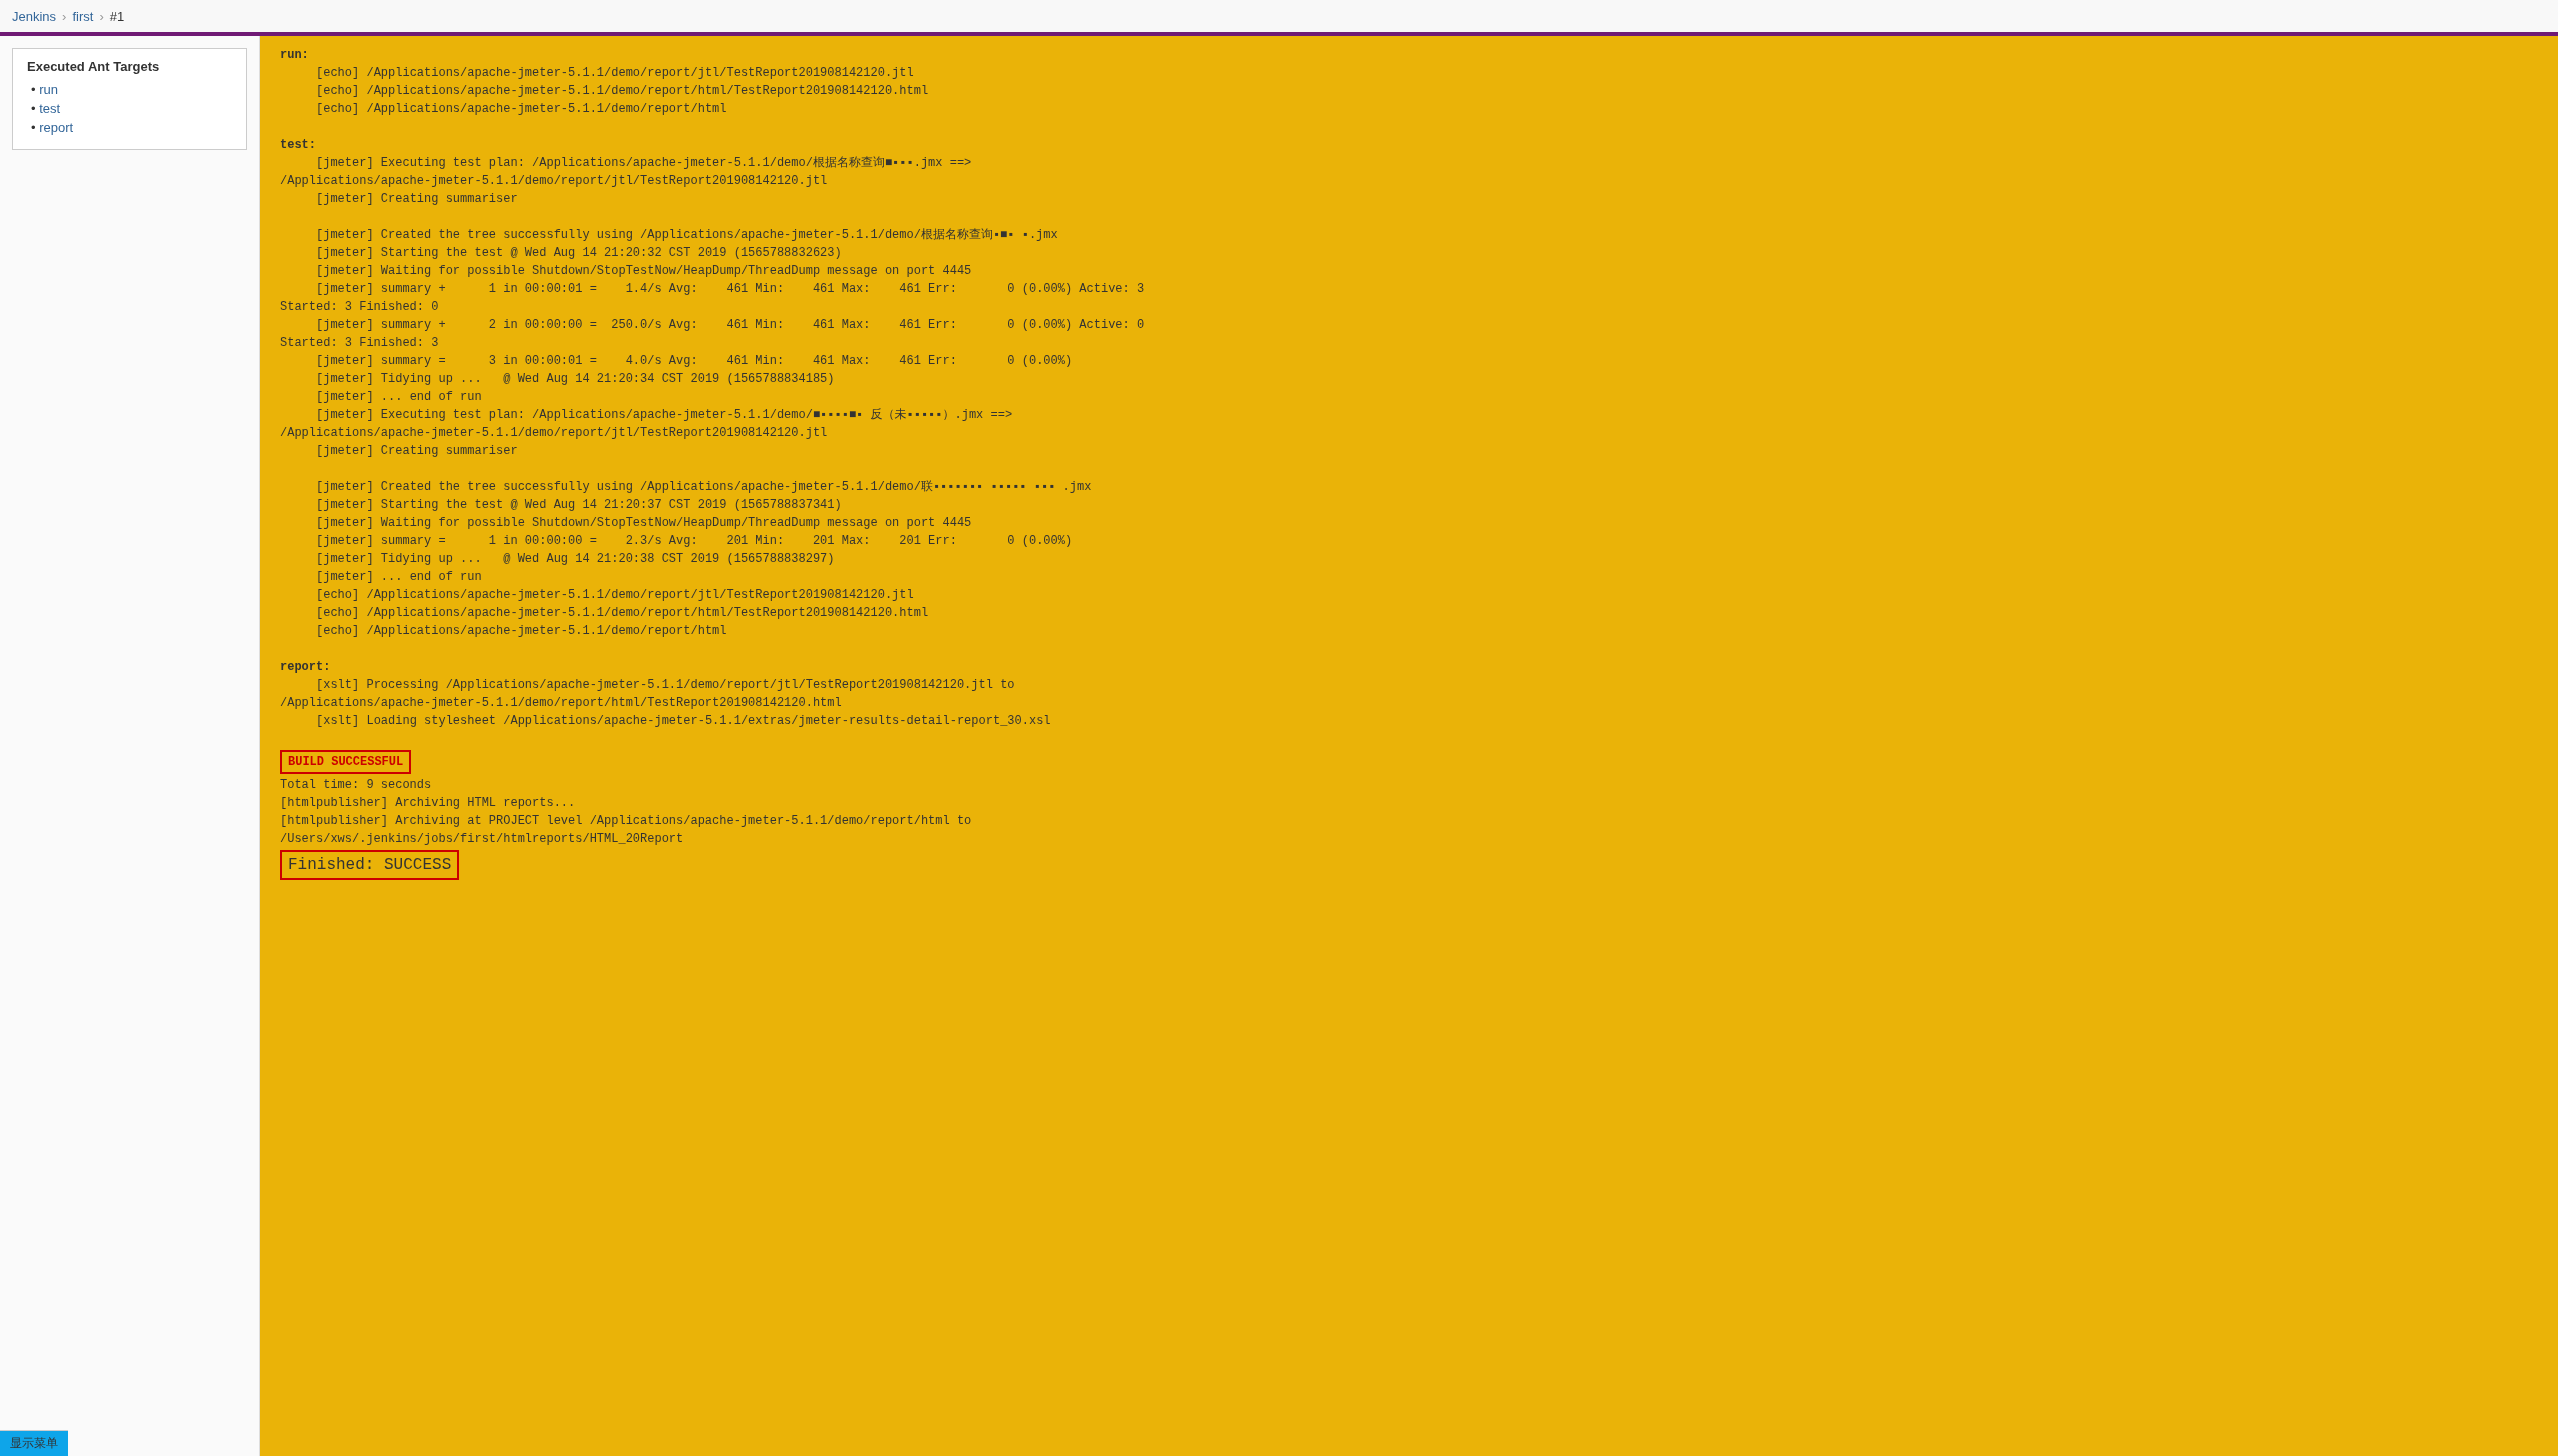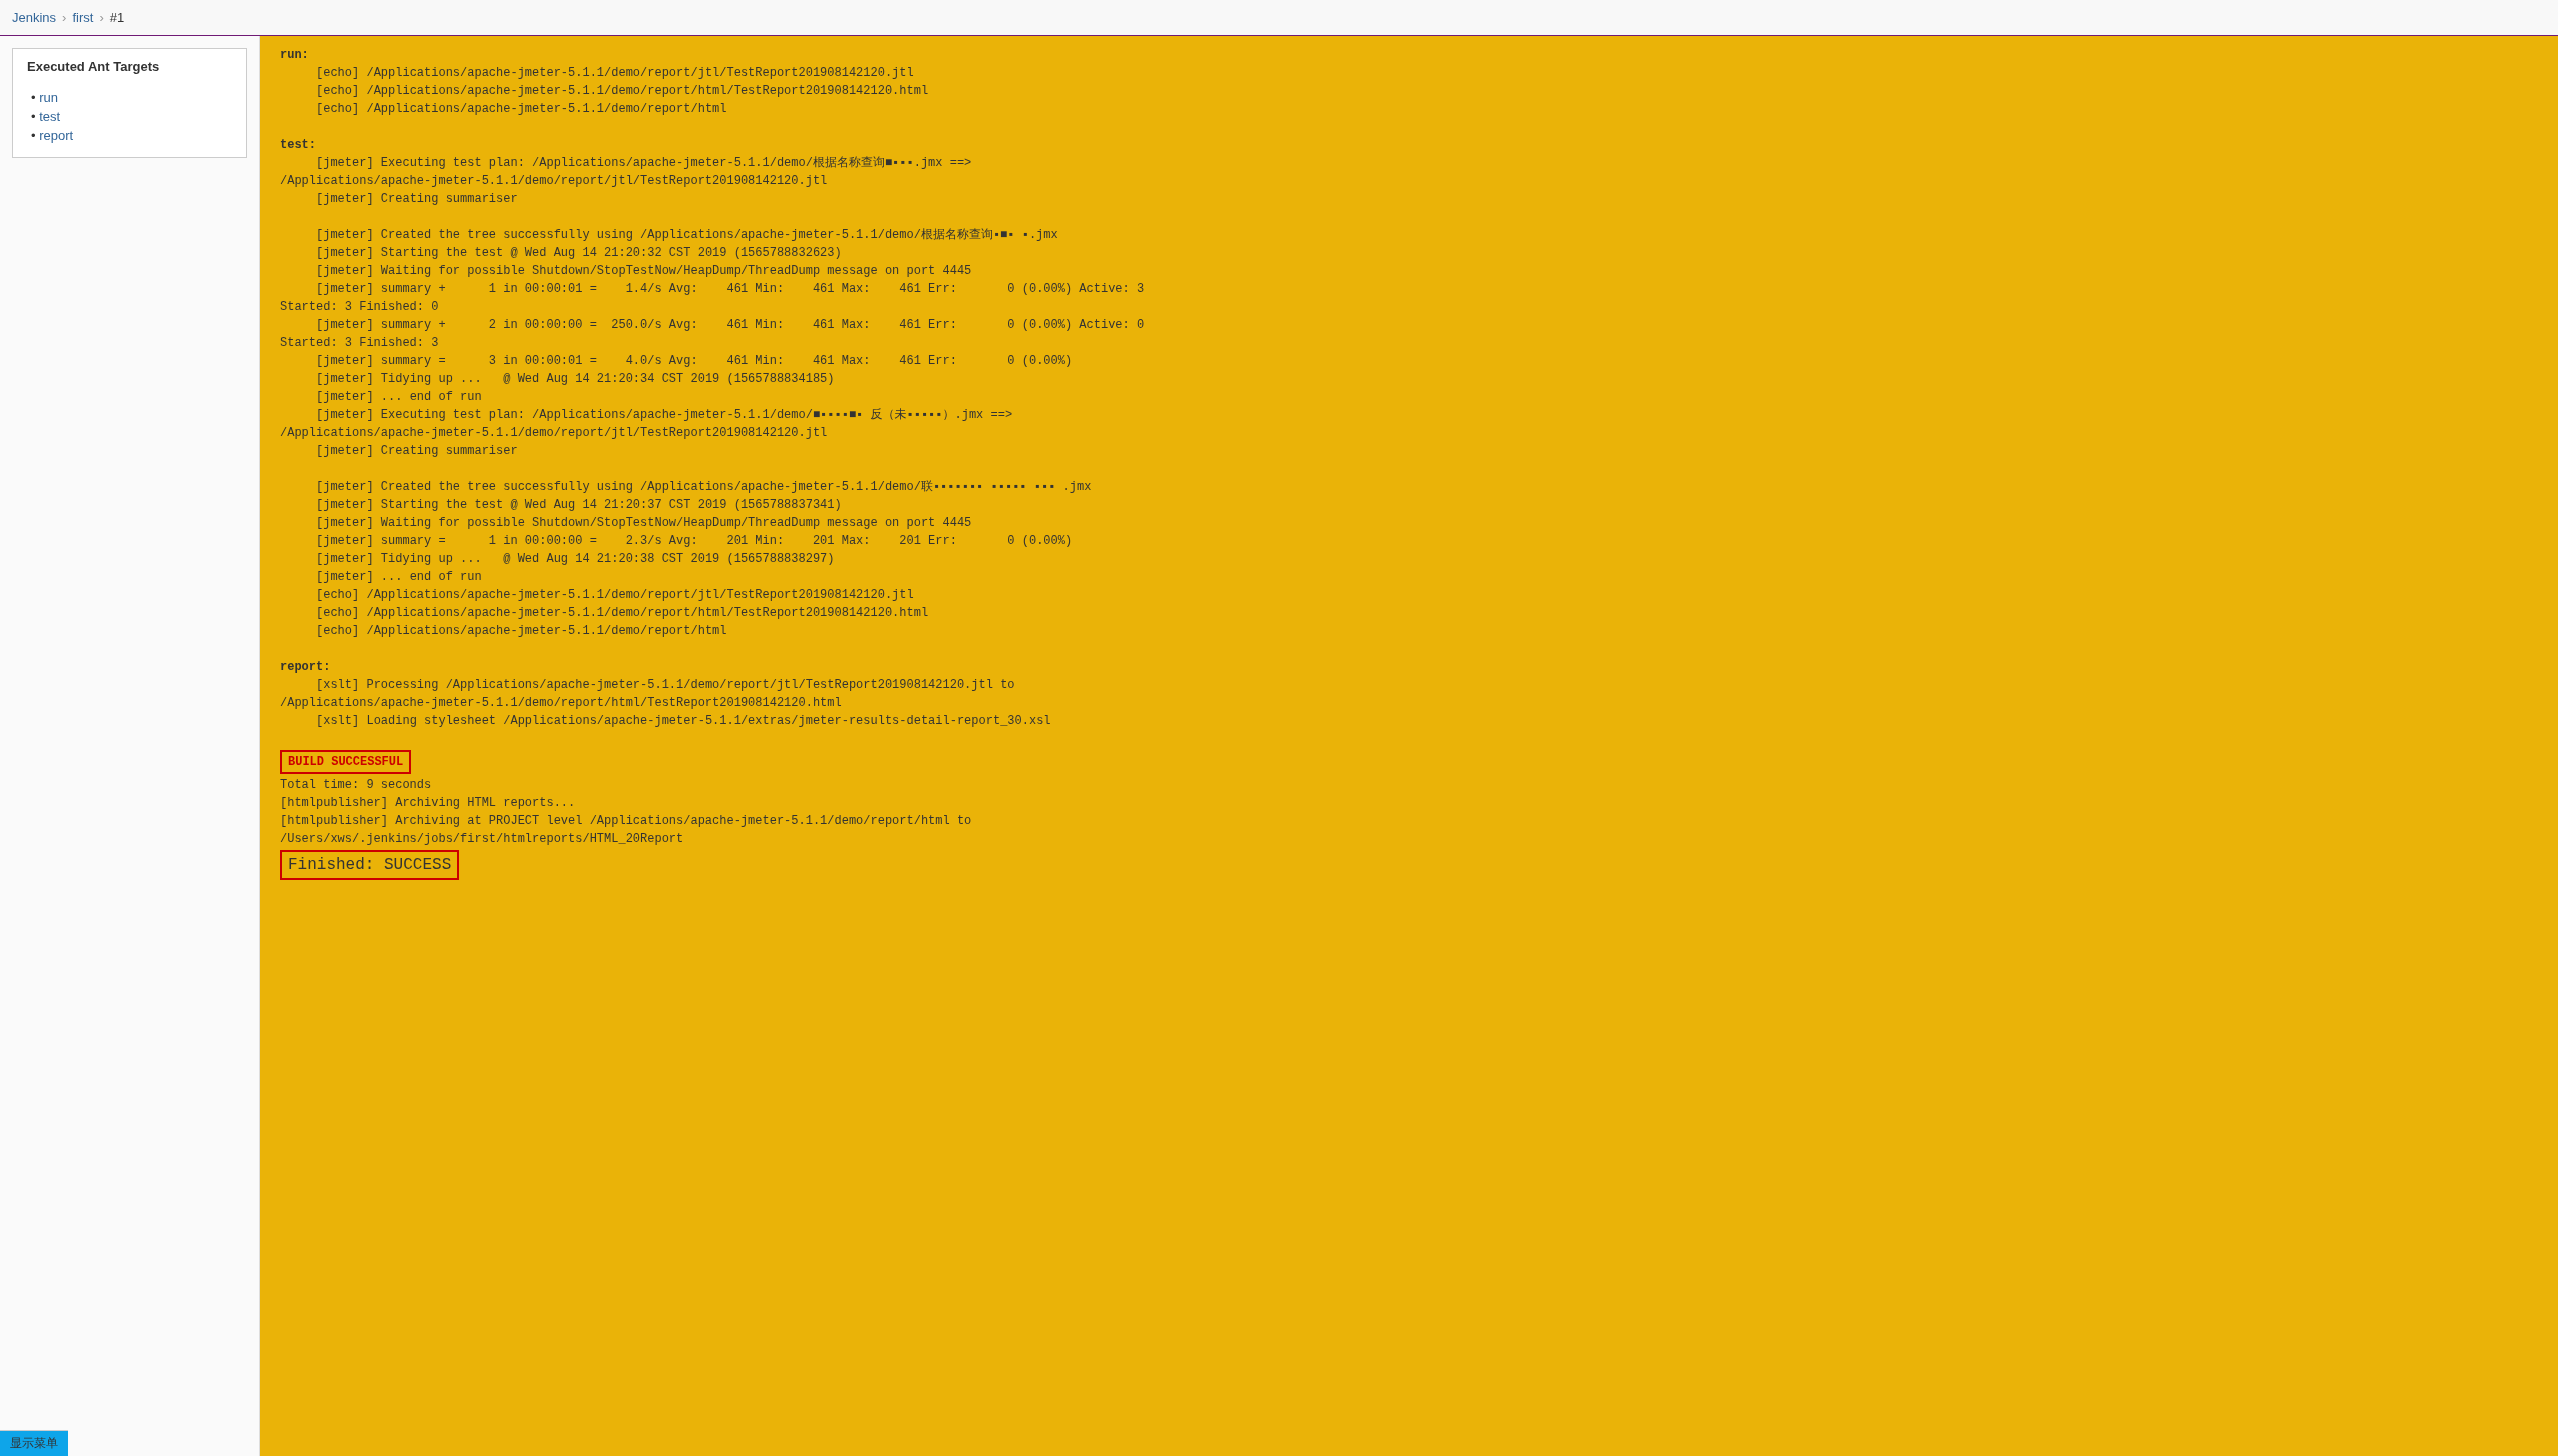--- a/index.html
+++ b/index.html
@@ -8,21 +8,21 @@
       font-size: 13px;
       background: #fff;
       color: #333;
     }
     
     .breadcrumb-bar {
       display: flex;
       align-items: center;
       padding: 6px 12px;
       background: #f8f8f8;
-      border-bottom: 1px solid #701a75;
+      border-bottom: 4px solid #701a75;
       font-size: 13px;
       height: 36px;
     }
     .breadcrumb-bar a {
       color: #336699;
       text-decoration: none;
     }
     .breadcrumb-sep {
       margin: 0 6px;
       color: #999;
@@ -43,21 +43,21 @@
       background: #fafafa;
     }
     .sidebar-box {
       border: 1px solid #ccc;
       padding: 10px 14px;
       background: #fff;
     }
     .sidebar-box-title {
       font-weight: bold;
       font-size: 13px;
-      margin-bottom: 16px;
+      margin-bottom: 8px;
     }
     .sidebar-box ul {
       list-style: none;
       padding-left: 4px;
     }
     .sidebar-box ul li {
       margin: 4px 0;
     }
     .sidebar-box ul li::before {
       content: "• ";

